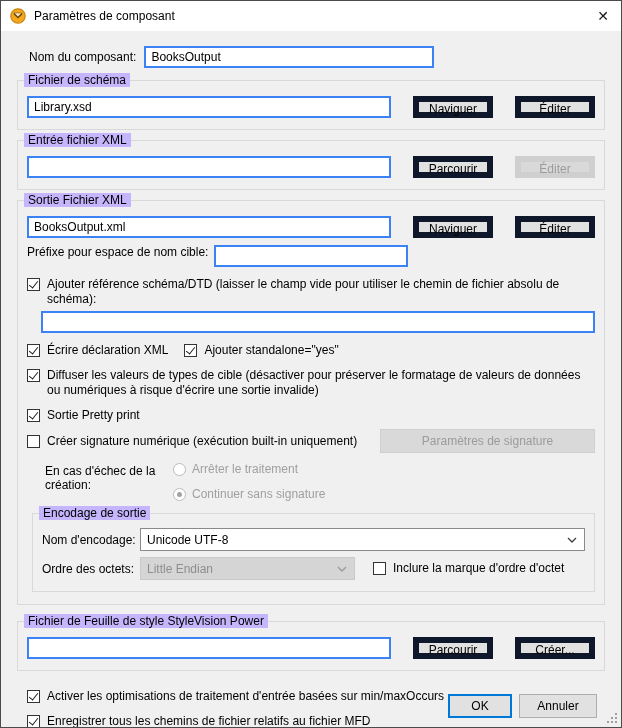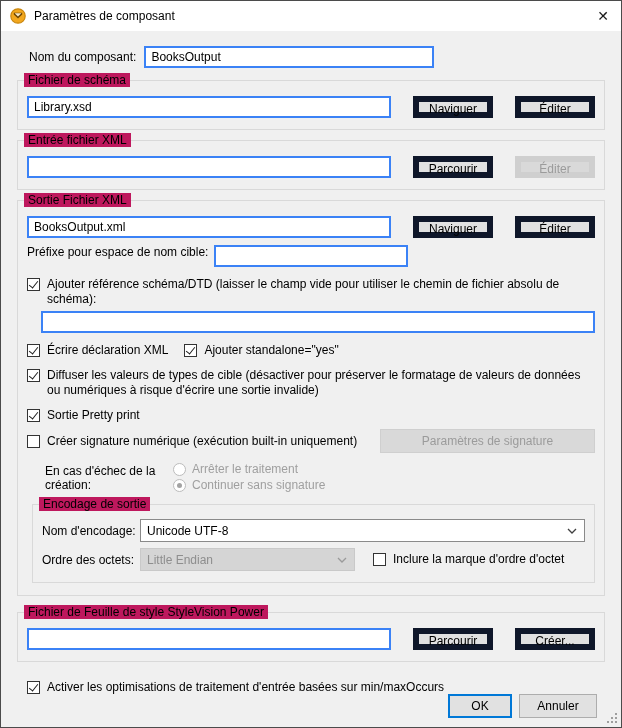--- a/index.html
+++ b/index.html
@@ -17,21 +17,21 @@
                font-size:14px; color:#1a1a1a; cursor:default; }
   .content { padding:12px 16px 0 16px; position:relative; }
 
   
   .name-row { display:flex; align-items:center; margin:3px 0 12px 12px; }
   .name-row label { margin-right:8px; }
   input.txt { height:22px; border:2px solid #3b82f6; background:#fff; font:inherit; padding:2px 5px; }
 
   
   .group { position:relative; border:1px solid #d9d9d9; margin-bottom:10px; padding:15px 9px 11px 9px; }
-  .group-legend { position:absolute; top:-8px; left:6px; background:#be185d; padding:0 4px; white-space:nowrap; }
+  .group-legend { position:absolute; top:-8px; left:6px; background:#c4b5fd; padding:0 4px; white-space:nowrap; }
 
   .filerow { display:flex; gap:22px; }
   .filerow input.txt { flex:1; min-width:0; }
 
   button.win { width:80px; height:22px; flex:none; background:#e1e1e1; border:6px solid #0f172a;
                font:inherit; color:#000; padding:0; }
   button.win.disabled { background:#d9d9d9; border-color:#cfcfcf; color:#9b9b9b; }
   button.sig { width:215px; height:24px; background:#d9d9d9; border:1px solid #cfcfcf; color:#9b9b9b; font:inherit; }
 
   
@@ -39,21 +39,21 @@
   .cb { width:13px; height:13px; flex:none; background:#fff; border:1px solid #333; position:relative; margin:1px 7px 0 0; }
   .cb.checked::after { content:""; position:absolute; left:3px; top:-0.5px; width:4px; height:8px;
                        border-right:1.6px solid #1c1c1c; border-bottom:1.6px solid #1c1c1c; transform:rotate(38deg); }
   .cblabel { line-height:15px; }
   .inline-cbs { display:flex; gap:16px; margin-top:10px; }
   .inline-cbs .cbrow { margin-top:0; }
 
   
   .failure-block { display:flex; margin:9px 0 0 18px; }
   .failure-label { width:128px; flex:none; padding-top:2px; }
-  .radio-col { display:flex; flex-direction:column; gap:2px; }
+  .radio-col { display:flex; flex-direction:column; gap:11px; }
   .radiorow { display:flex; align-items:center; }
   .radio { width:13px; height:13px; flex:none; border:1px solid #bcbcbc; border-radius:50%; background:#fff;
            margin-right:6px; position:relative; }
   .radio.selected::after { content:""; position:absolute; left:3px; top:3px; width:5px; height:5px;
                            border-radius:50%; background:#a3a3a3; }
   .radiolabel { color:#9f9f9f; }
 
   
   .combo { height:23px; background:#fff; border:1px solid #8a8a8a; display:flex; align-items:center;
            padding:0 4px 0 6px; }
@@ -223,20 +223,24 @@
       <div class="filerow">
         <input class="txt" value="" style="">
         <button class="win">Parcourir</button>
         <button class="win">Créer...</button>
       </div>
     </div>
 
     <div class="cbrow footer-cb" style="margin-top:18px">
       <span class="cb checked"></span>
       <span class="cblabel">Activer les optimisations de traitement d'entrée basées sur min/maxOccurs</span>
+    </div>
+    <div class="cbrow footer-cb">
+      <span class="cb checked"></span>
+      <span class="cblabel">Enregistrer tous les chemins de fichier relatifs au fichier MFD</span>
     </div>
 
   </div>
 
   <div class="btnbar">
     <button class="ok">OK</button>
     <button class="cancel">Annuler</button>
   </div>
 
   <svg class="grip" width="12" height="12" viewBox="0 0 12 12">

